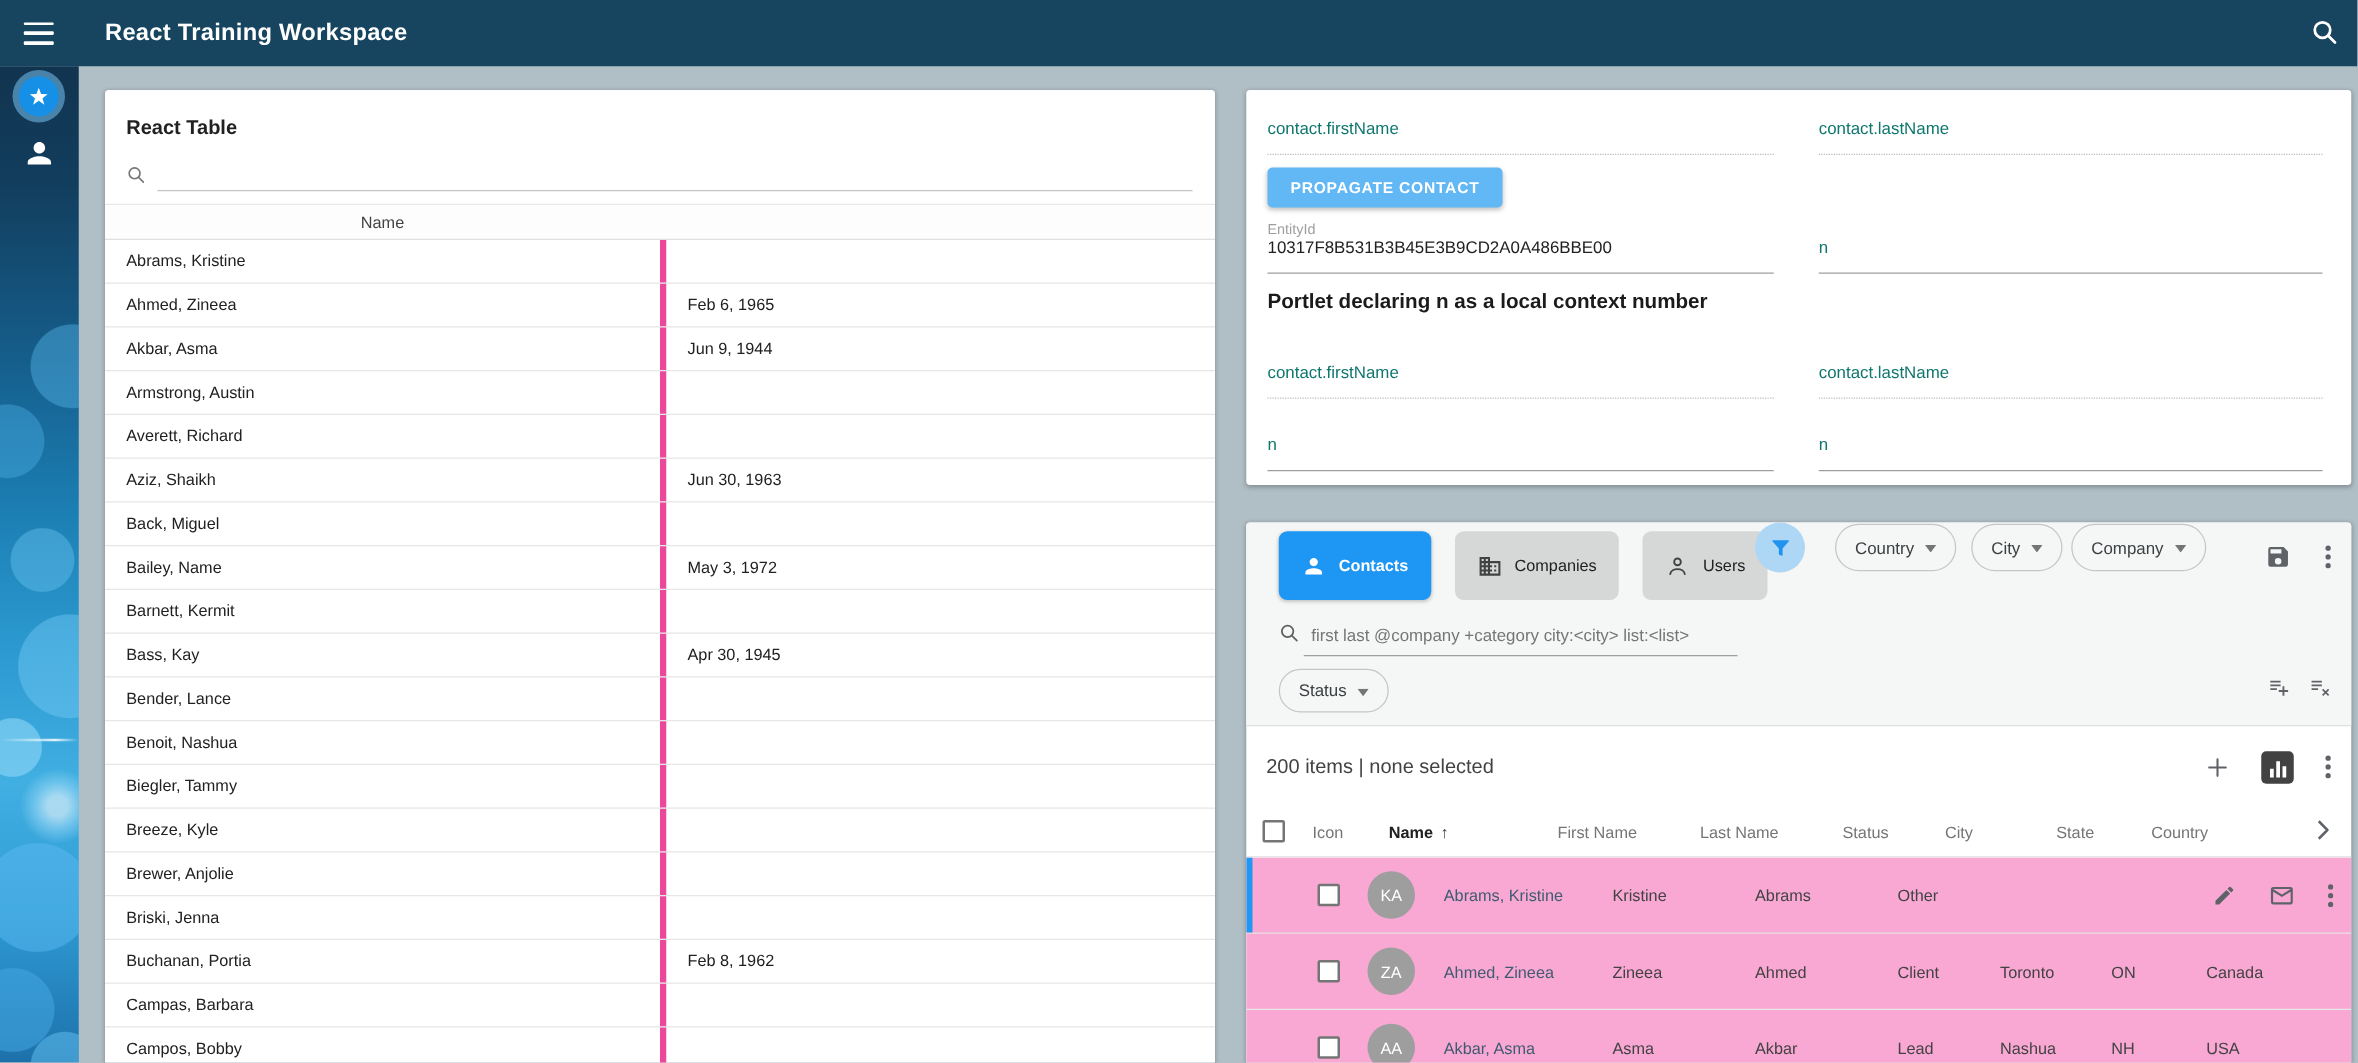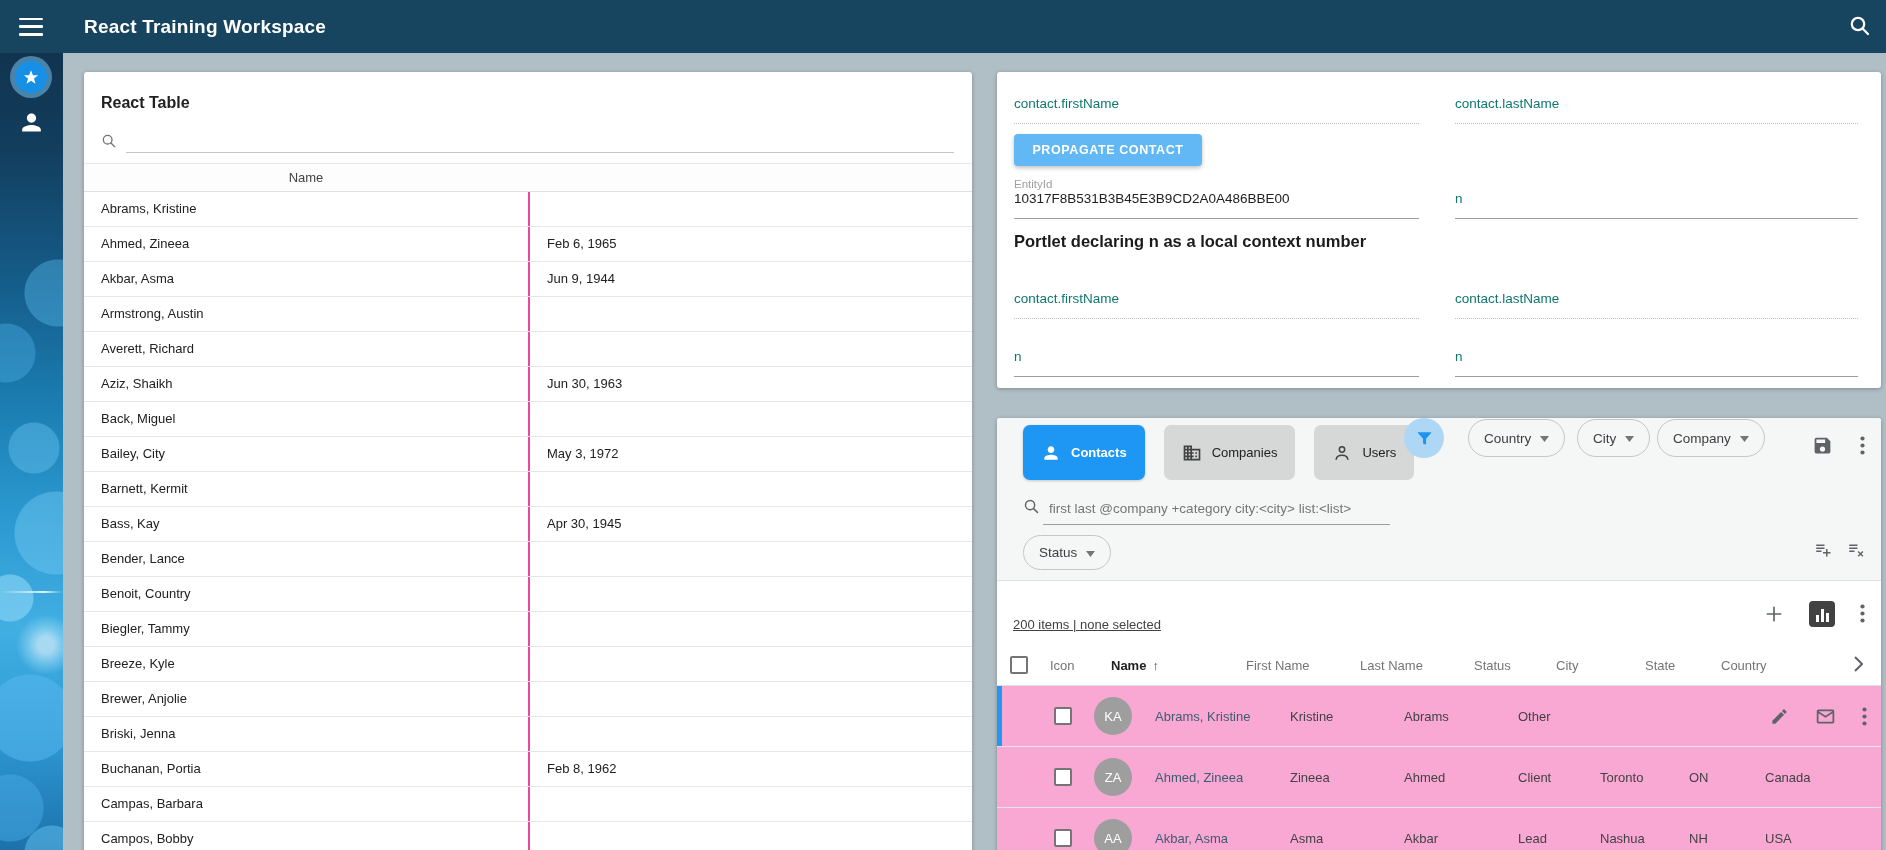--- a/index.html
+++ b/index.html
@@ -43,21 +43,21 @@
   .card-left h2 { font-size:16px; font-weight:700; color:#212121; padding:22px 0 0 17px; }
   .lt-search { position:absolute; left:17px; right:18px; top:56px; height:25px; display:flex; align-items:flex-end; }
   .lt-search .line { flex:1; margin-left:9px; border-bottom:1px solid #c4c4c4; height:22px; }
   .lt-head { position:absolute; left:0; right:0; top:91px; height:29px; display:flex; background:#fdfdfd; border-top:1px solid #e8e8e8; border-bottom:1px solid #e0e0e0; }
   .lt-head div { width:50%; text-align:center; font-size:13px; color:#424242; line-height:28px; cursor:pointer; }
   .lt-head div + div { border-left:1px solid #e0e0e0; }
   .lt-body { position:absolute; left:0; right:0; top:120px; bottom:0; overflow:hidden; }
   .lt-row { display:flex; height:35px; border-bottom:1px solid #e6e6e6; }
   .lt-row .td { font-size:13px; color:#212121; line-height:34px; }
   .lt-row .td.name { width:50%; padding-left:17px; }
-  .lt-row .td.bday { width:50%; padding-left:17px; border-left:2px solid #ec4899; }
+  .lt-row .td.bday { width:50%; padding-left:17px; border-left:5px solid #ec4899; }
 
   
   .field { position:absolute; height:30px; }
   .field .lab { font-size:13.5px; color:#0f766e; }
   .field.dotted { border-bottom:1px dotted #bdbdbd; }
   .field.solid { border-bottom:1px solid #9e9e9e; }
   .field .val { font-size:13.5px; color:#212121; }
   .col1 { left:17px; width:405px; }
   .col2 { left:458px; width:403px; }
   .btn-propagate { position:absolute; left:17px; top:62px; width:188px; height:32px; background:#61b8f5; color:#fff; border:none; border-radius:4px;
@@ -80,21 +80,21 @@
   .pill { height:38px; border:1px solid #c6c6c6; border-radius:19px; background:transparent; display:flex; align-items:center; gap:9px; padding:0 15px; font-family:inherit; font-size:13.5px; color:#3c4043; cursor:pointer; }
   .pill .caret { margin-top:2px; }
   .pill.country { position:absolute; left:471px; top:1px; }
   .pill.city    { position:absolute; left:580px; top:1px; }
   .pill.company { position:absolute; left:660px; top:1px; }
   .statusrow { position:absolute; left:26px; top:117px; }
   .pill.status { height:35px; }
   .listops { position:absolute; right:16px; top:122px; display:flex; gap:15px; }
 
   .itemsrow { position:absolute; left:0; right:0; top:162px; height:65px; border-top:1px solid #e0e0e0; }
-  .itemsrow .txt { position:absolute; left:16px; top:36px; font-size:13px; color:#424242;text-decoration:underline; }
+  .itemsrow .txt { position:absolute; left:16px; top:24px; font-size:16px; color:#424242; }
   .itemsrow .ir-icons { position:absolute; right:16px; top:0; height:65px; display:flex; align-items:center; gap:25px; }
   .chartbtn { width:26px; height:26px; background:#424242; border-radius:4px; border:none; display:flex; align-items:flex-end; justify-content:center; gap:2px; padding:5px 5px; cursor:pointer; }
   .chartbtn i { display:block; width:3px; background:#fff; }
 
   .bt-head { position:absolute; left:0; right:0; top:227px; height:41px; display:flex; align-items:center; border-bottom:1px solid #e0e0e0; font-size:13px; color:#757575; }
   .bt-head .chev { position:absolute; right:18px; }
   .bt-rows { position:absolute; left:0; right:0; top:268px; bottom:0; overflow:hidden; }
   .brow { position:relative; display:flex; align-items:center; height:61px; border-bottom:1px solid #e6e6e6; font-size:13px; color:#424242; cursor:pointer; background:#f9a8d4;padding-left:44px; }
   .brow.selected::before { content:""; position:absolute; left:0; top:0; bottom:0; width:5px; background:#2196f3; }
   .cell { flex:none; }
@@ -194,41 +194,41 @@
         <div class="td name">Aziz, Shaikh</div>
         <div class="td bday">Jun 30, 1963</div>
       </div>
 
       <div class="lt-row">
         <div class="td name">Back, Miguel</div>
         <div class="td bday"></div>
       </div>
 
       <div class="lt-row">
-        <div class="td name">Bailey, City</div>
+        <div class="td name">Bailey, Name</div>
         <div class="td bday">May 3, 1972</div>
       </div>
 
       <div class="lt-row">
         <div class="td name">Barnett, Kermit</div>
         <div class="td bday"></div>
       </div>
 
       <div class="lt-row">
         <div class="td name">Bass, Kay</div>
         <div class="td bday">Apr 30, 1945</div>
       </div>
 
       <div class="lt-row">
         <div class="td name">Bender, Lance</div>
         <div class="td bday"></div>
       </div>
 
       <div class="lt-row">
-        <div class="td name">Benoit, Country</div>
+        <div class="td name">Benoit, Nashua</div>
         <div class="td bday"></div>
       </div>
 
       <div class="lt-row">
         <div class="td name">Biegler, Tammy</div>
         <div class="td bday"></div>
       </div>
 
       <div class="lt-row">
         <div class="td name">Breeze, Kyle</div>

